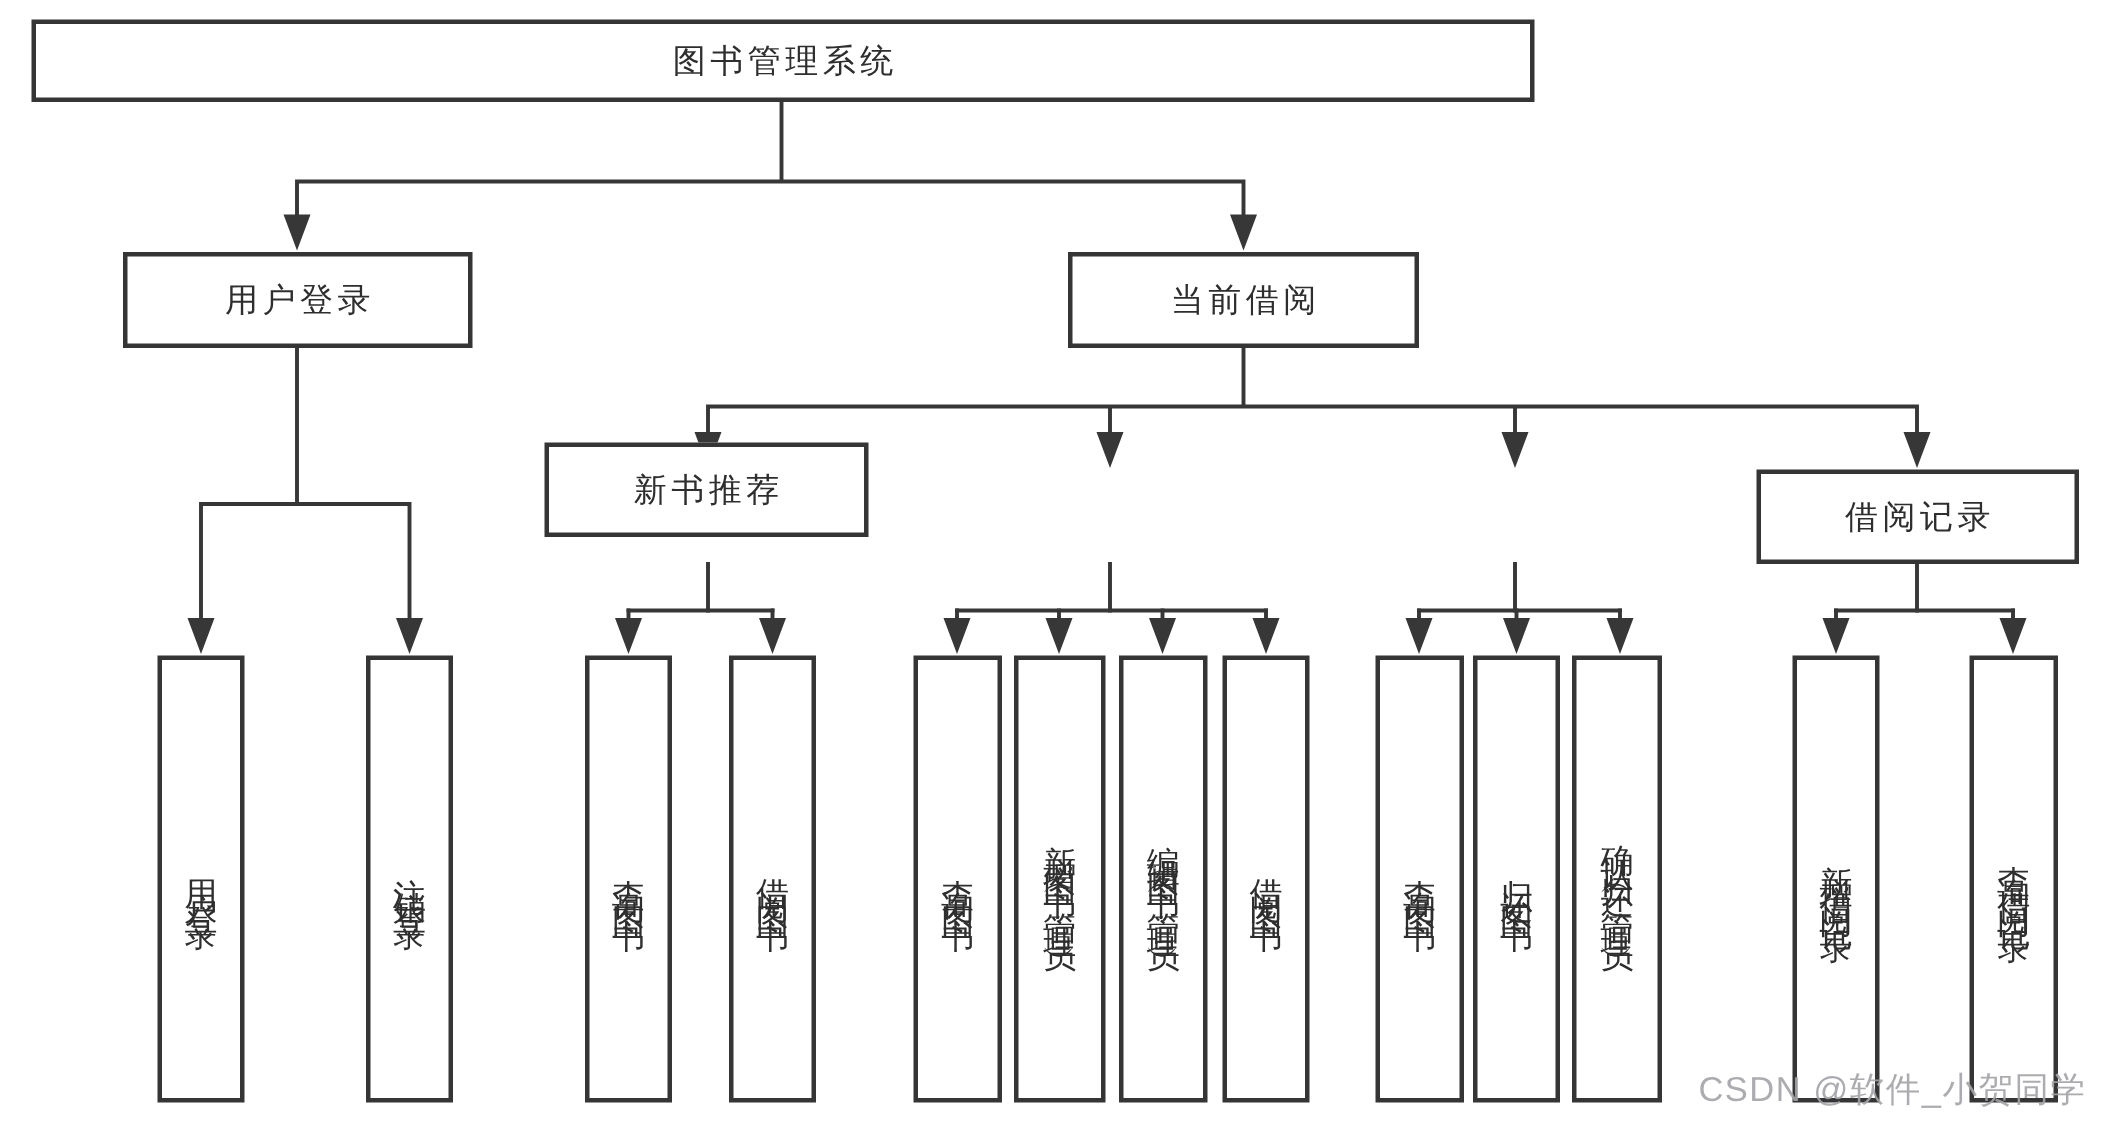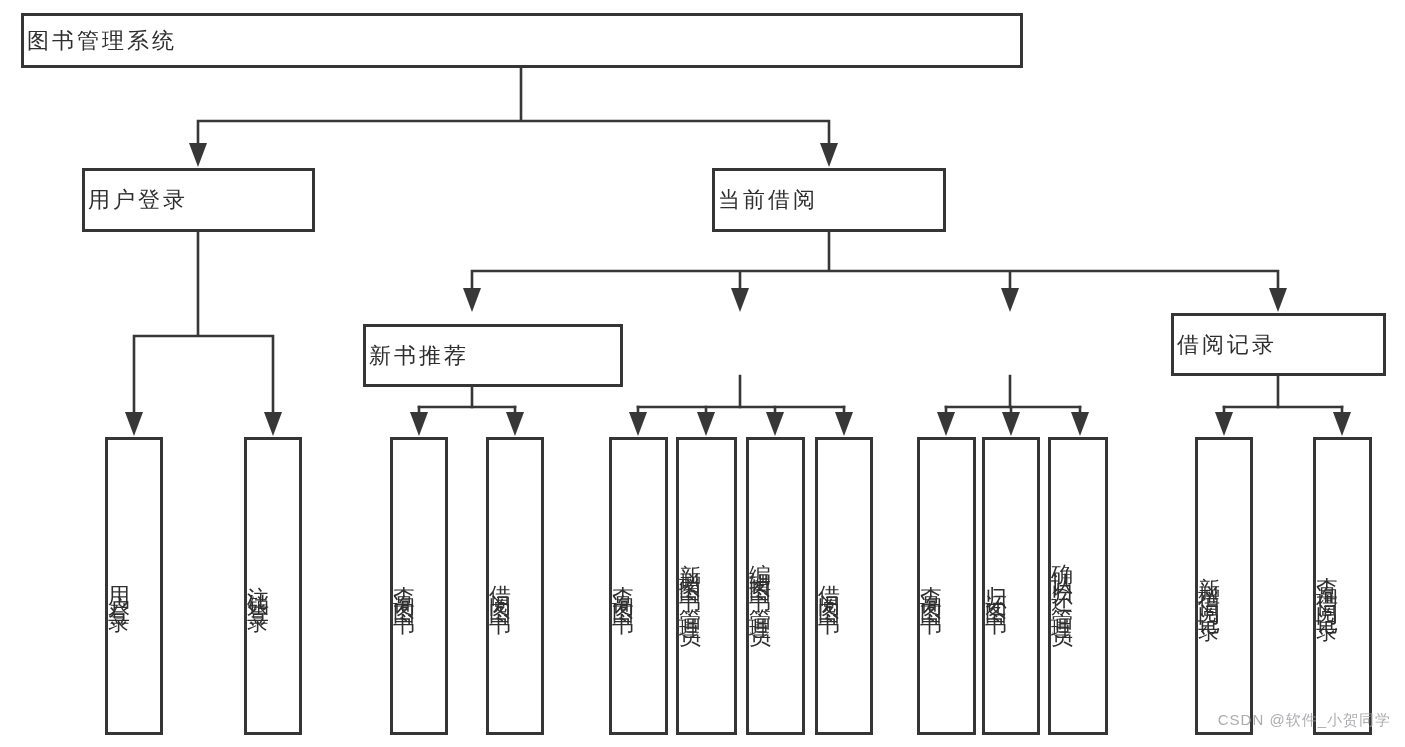--- a/index.html
+++ b/index.html
@@ -16,41 +16,42 @@
     left: 0; top: 0;
     width: 1405px; height: 747px;
   }
   .box {
     position: absolute;
     background: #ffffff;
     border: 3px solid #353535;
     box-sizing: border-box;
     display: flex;
     align-items: center;
+    justify-content: center;
     color: #2e2e2e;
   }
   .h-label {
     font-size: 22px;
     letter-spacing: 3px;
     white-space: nowrap;
     text-indent: 3px; 
   }
   .leaf .v-label {
     writing-mode: vertical-rl;
     text-orientation: mixed;
     font-size: 22px;
     letter-spacing: 9px;
     line-height: 1;
     white-space: nowrap;
   }
   
   #box-root     { left: 21px;   top: 13px;  width: 1002px; height: 55px; }
   #box-user     { left: 82px;   top: 168px; width: 233px;  height: 64px; }
   #box-bookmgmt { left: 712px;  top: 168px; width: 234px;  height: 64px; }
-  #box-g0 { left: 363px;  top: 324px; width: 260px; height: 63px; }
+  #box-g0 { left: 363px;  top: 295px; width: 216px; height: 63px; }
   #box-g1 { left: 633px;  top: 313px; width: 215px; height: 63px; }
   #box-g2 { left: 902px;  top: 313px; width: 215px; height: 63px; }
   #box-g3 { left: 1171px; top: 313px; width: 215px; height: 63px; }
   .leaf { top: 437px; height: 298px; }
   #leaf-u0   { left: 105px;  width: 58px; }
   #leaf-u1   { left: 244px;  width: 58px; }
   #leaf-g0-0 { left: 390px;  width: 58px; }
   #leaf-g0-1 { left: 486px;  width: 58px; }
   #leaf-g1-0 { left: 609px;  width: 59px; }
   #leaf-g1-1 { left: 676px;  width: 61px; }
@@ -58,21 +59,21 @@
   #leaf-g1-3 { left: 815px;  width: 58px; }
   #leaf-g2-0 { left: 917px;  width: 59px; }
   #leaf-g2-1 { left: 982px;  width: 58px; }
   #leaf-g2-2 { left: 1048px; width: 60px; }
   #leaf-g3-0 { left: 1195px; width: 58px; }
   #leaf-g3-1 { left: 1313px; width: 59px; }
   #watermark {
     position: absolute;
     right: 14px;
     top: 711px;
-    font-size: 15px;
+    font-size: 23px;
     letter-spacing: 1px;
     color: #a4a4a8;
     opacity: 0.9;
     z-index: 5;
     white-space: nowrap;
   }
 </style>
 </head>
 <body>
 

